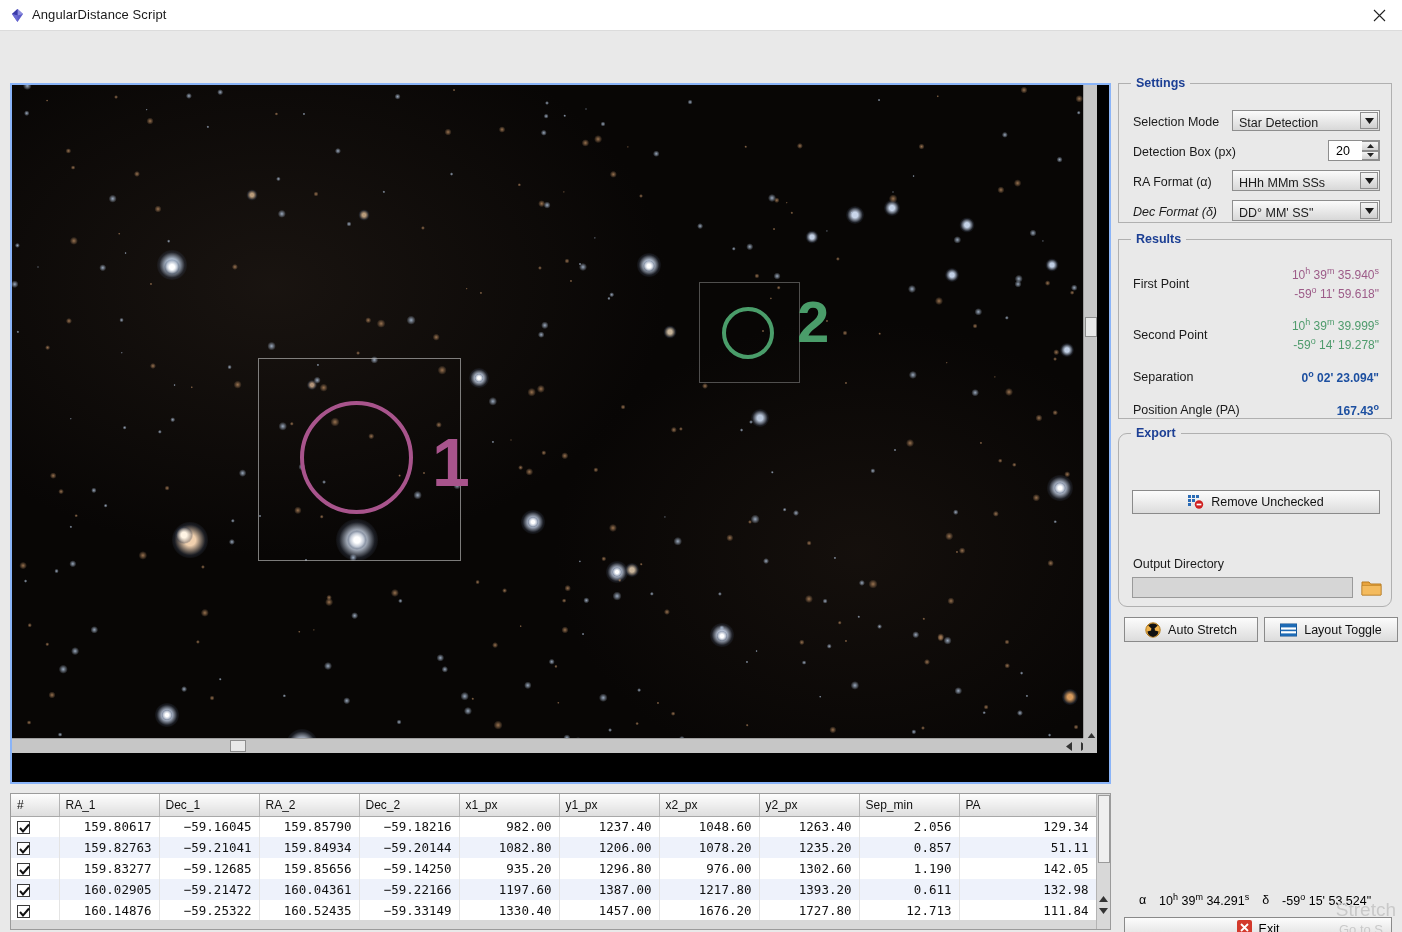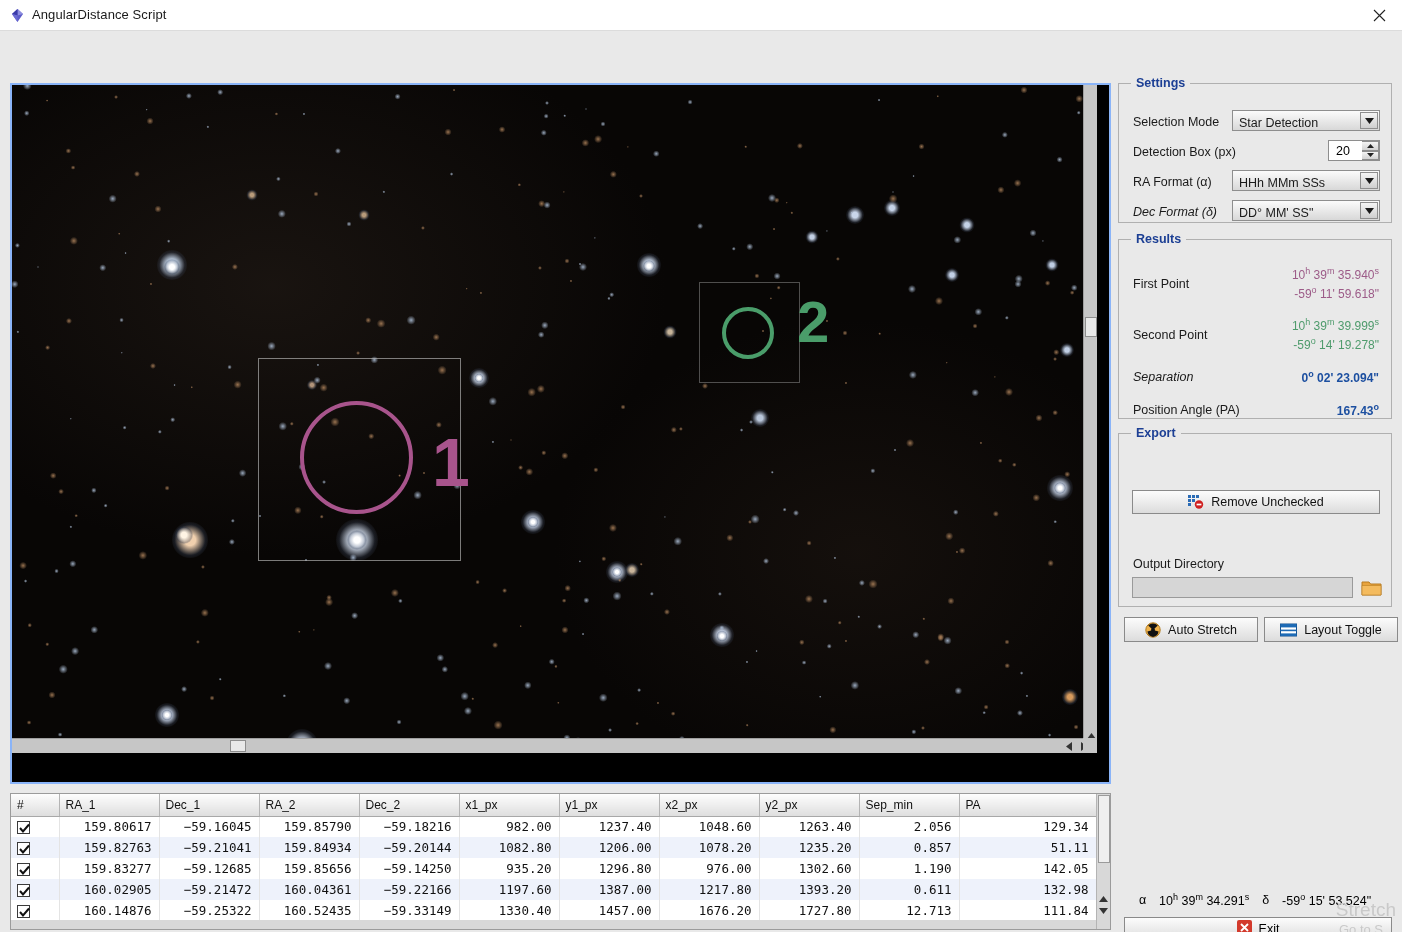--- a/index.html
+++ b/index.html
@@ -733,28 +733,28 @@
       <span class="legend">Results</span>
 
       <span class="res-lbl" style="left:14px;top:37px;">First Point</span>
       <span class="res-val" style="top:26px;color:#9c5b88;">10<sup>h</sup> 39<sup>m</sup> 35.940<sup>s</sup></span>
       <span class="res-val" style="top:45px;color:#9c5b88;">-59<sup>o</sup> 11' 59.618"</span>
 
       <span class="res-lbl" style="left:14px;top:88px;">Second Point</span>
       <span class="res-val" style="top:77px;color:#4e9b6c;">10<sup>h</sup> 39<sup>m</sup> 39.999<sup>s</sup></span>
       <span class="res-val" style="top:96px;color:#4e9b6c;">-59<sup>o</sup> 14' 19.278"</span>
 
-      <span class="res-lbl" style="left:14px;top:130px;font-style:italic;">Separation</span>
+      <span class="res-lbl" style="left:14px;top:130px;">Separation</span>
       <span class="res-val" style="top:129px;color:#1c4fa0;font-weight:bold;">0<sup>o</sup> 02' 23.094"</span>
 
       <span class="res-lbl" style="left:14px;top:163px;">Position Angle (PA)</span>
       <span class="res-val" style="top:162px;color:#1c4fa0;font-weight:bold;">167.43<sup>o</sup></span>
     </div>
 
-    <div class="group" style="top:350px;height:174px;">
+    <div class="group" style="top:350px;height:174px;border-radius:9px;">
       <span class="legend">Export</span>
 
 
       <div class="btn" style="left:13px;top:56px;width:248px;">
         <span class="ic">
           <svg width="16" height="14" viewBox="0 0 16 14">
             <rect x="0" y="0" width="3" height="3" fill="#2a6bb5"></rect>
               <rect x="4" y="0" width="3" height="3" fill="#2a6bb5"></rect>
               <rect x="8" y="0" width="3" height="3" fill="#2a6bb5"></rect>
             <rect x="0" y="4" width="3" height="3" fill="#2a6bb5"></rect>

